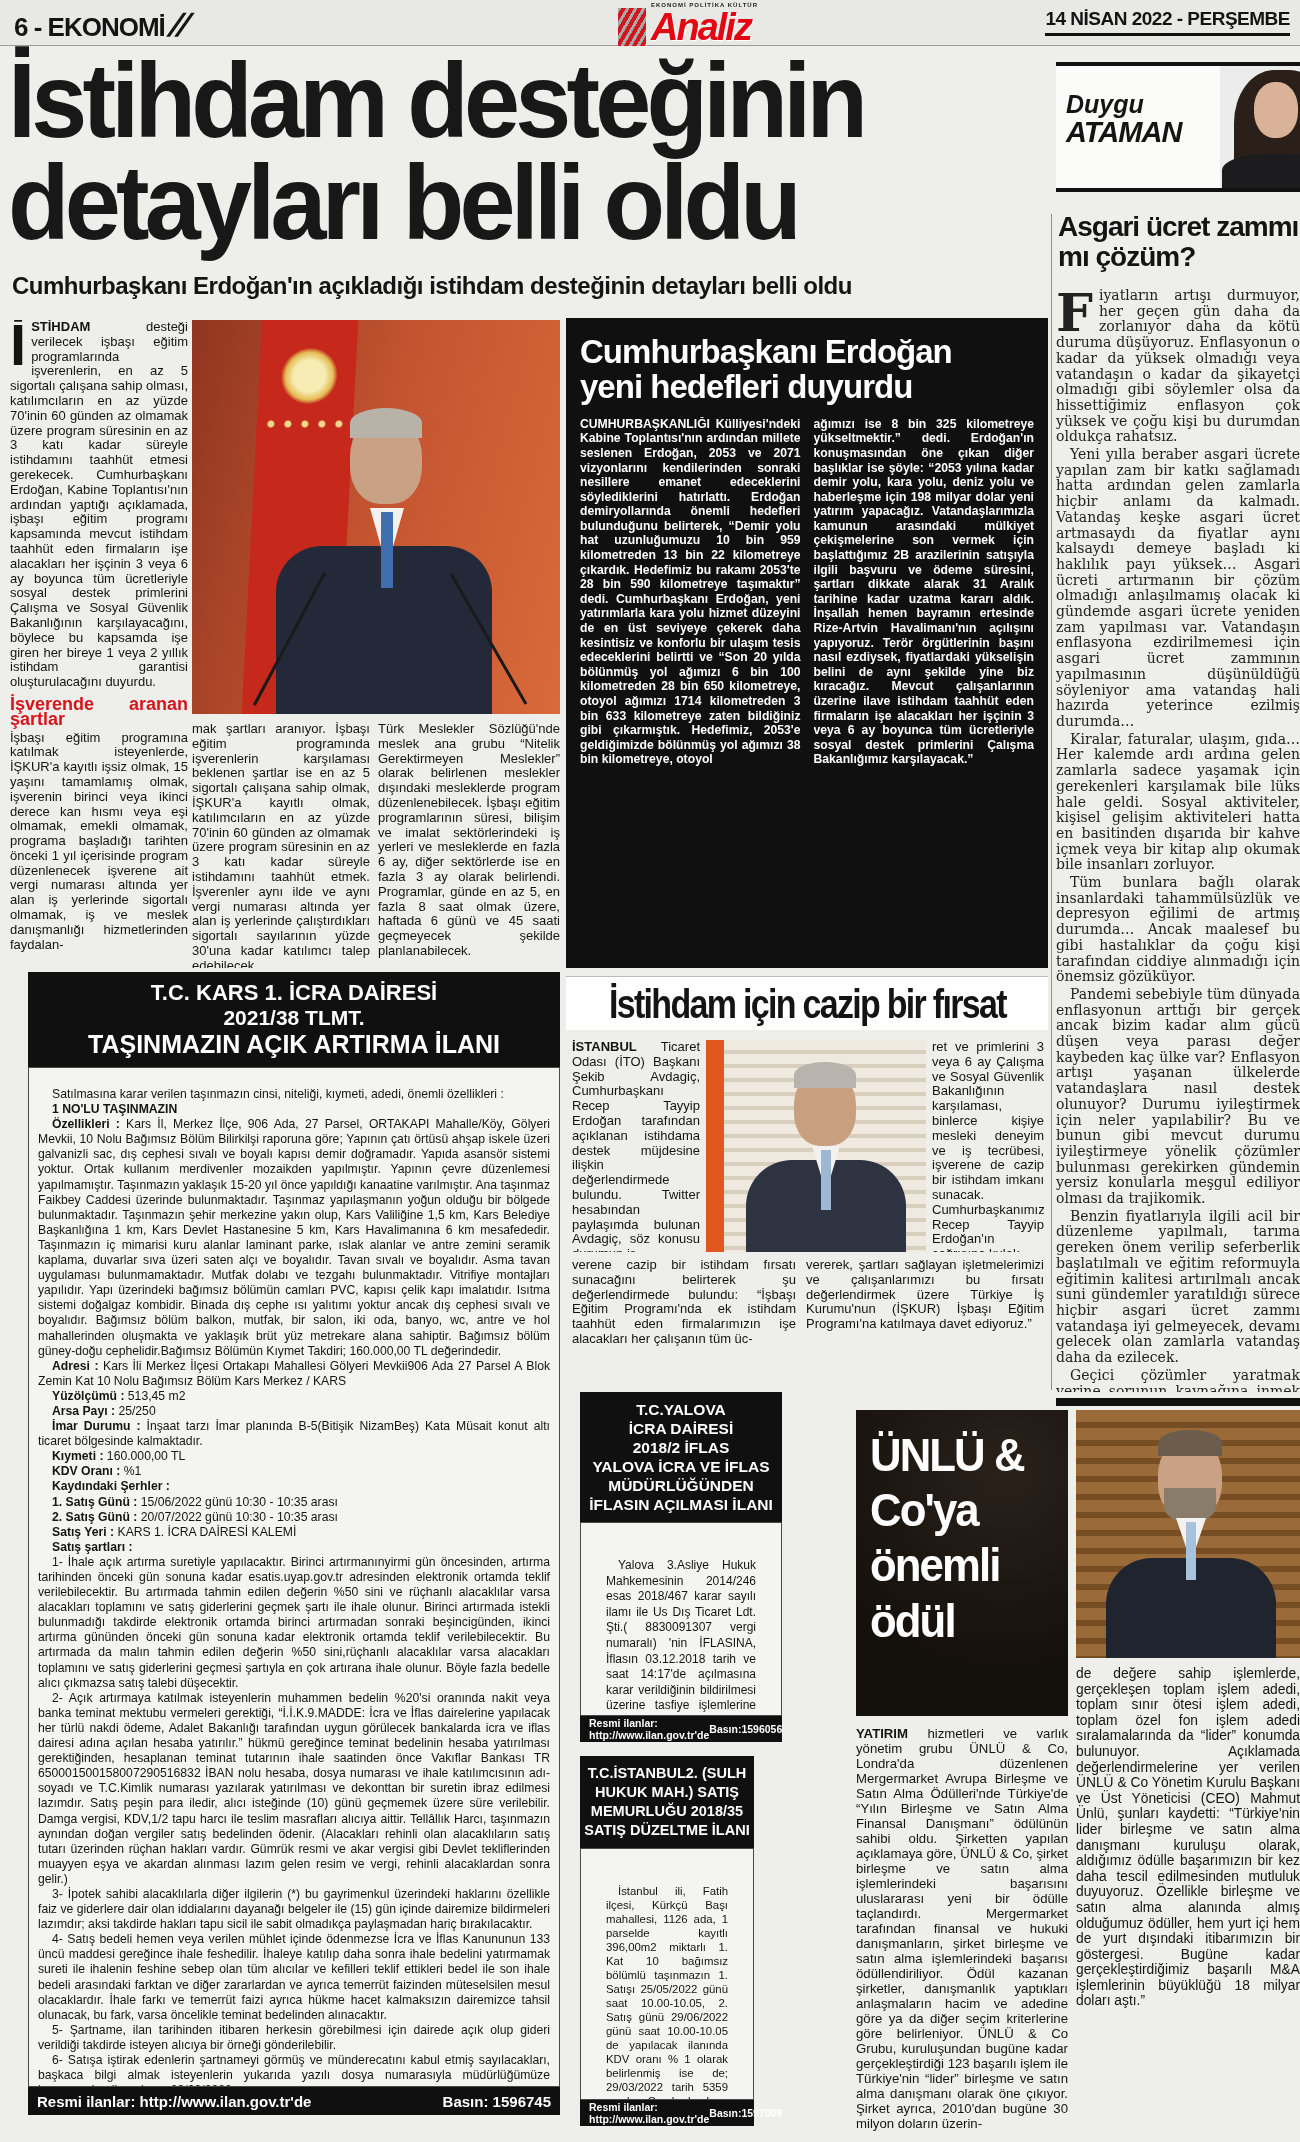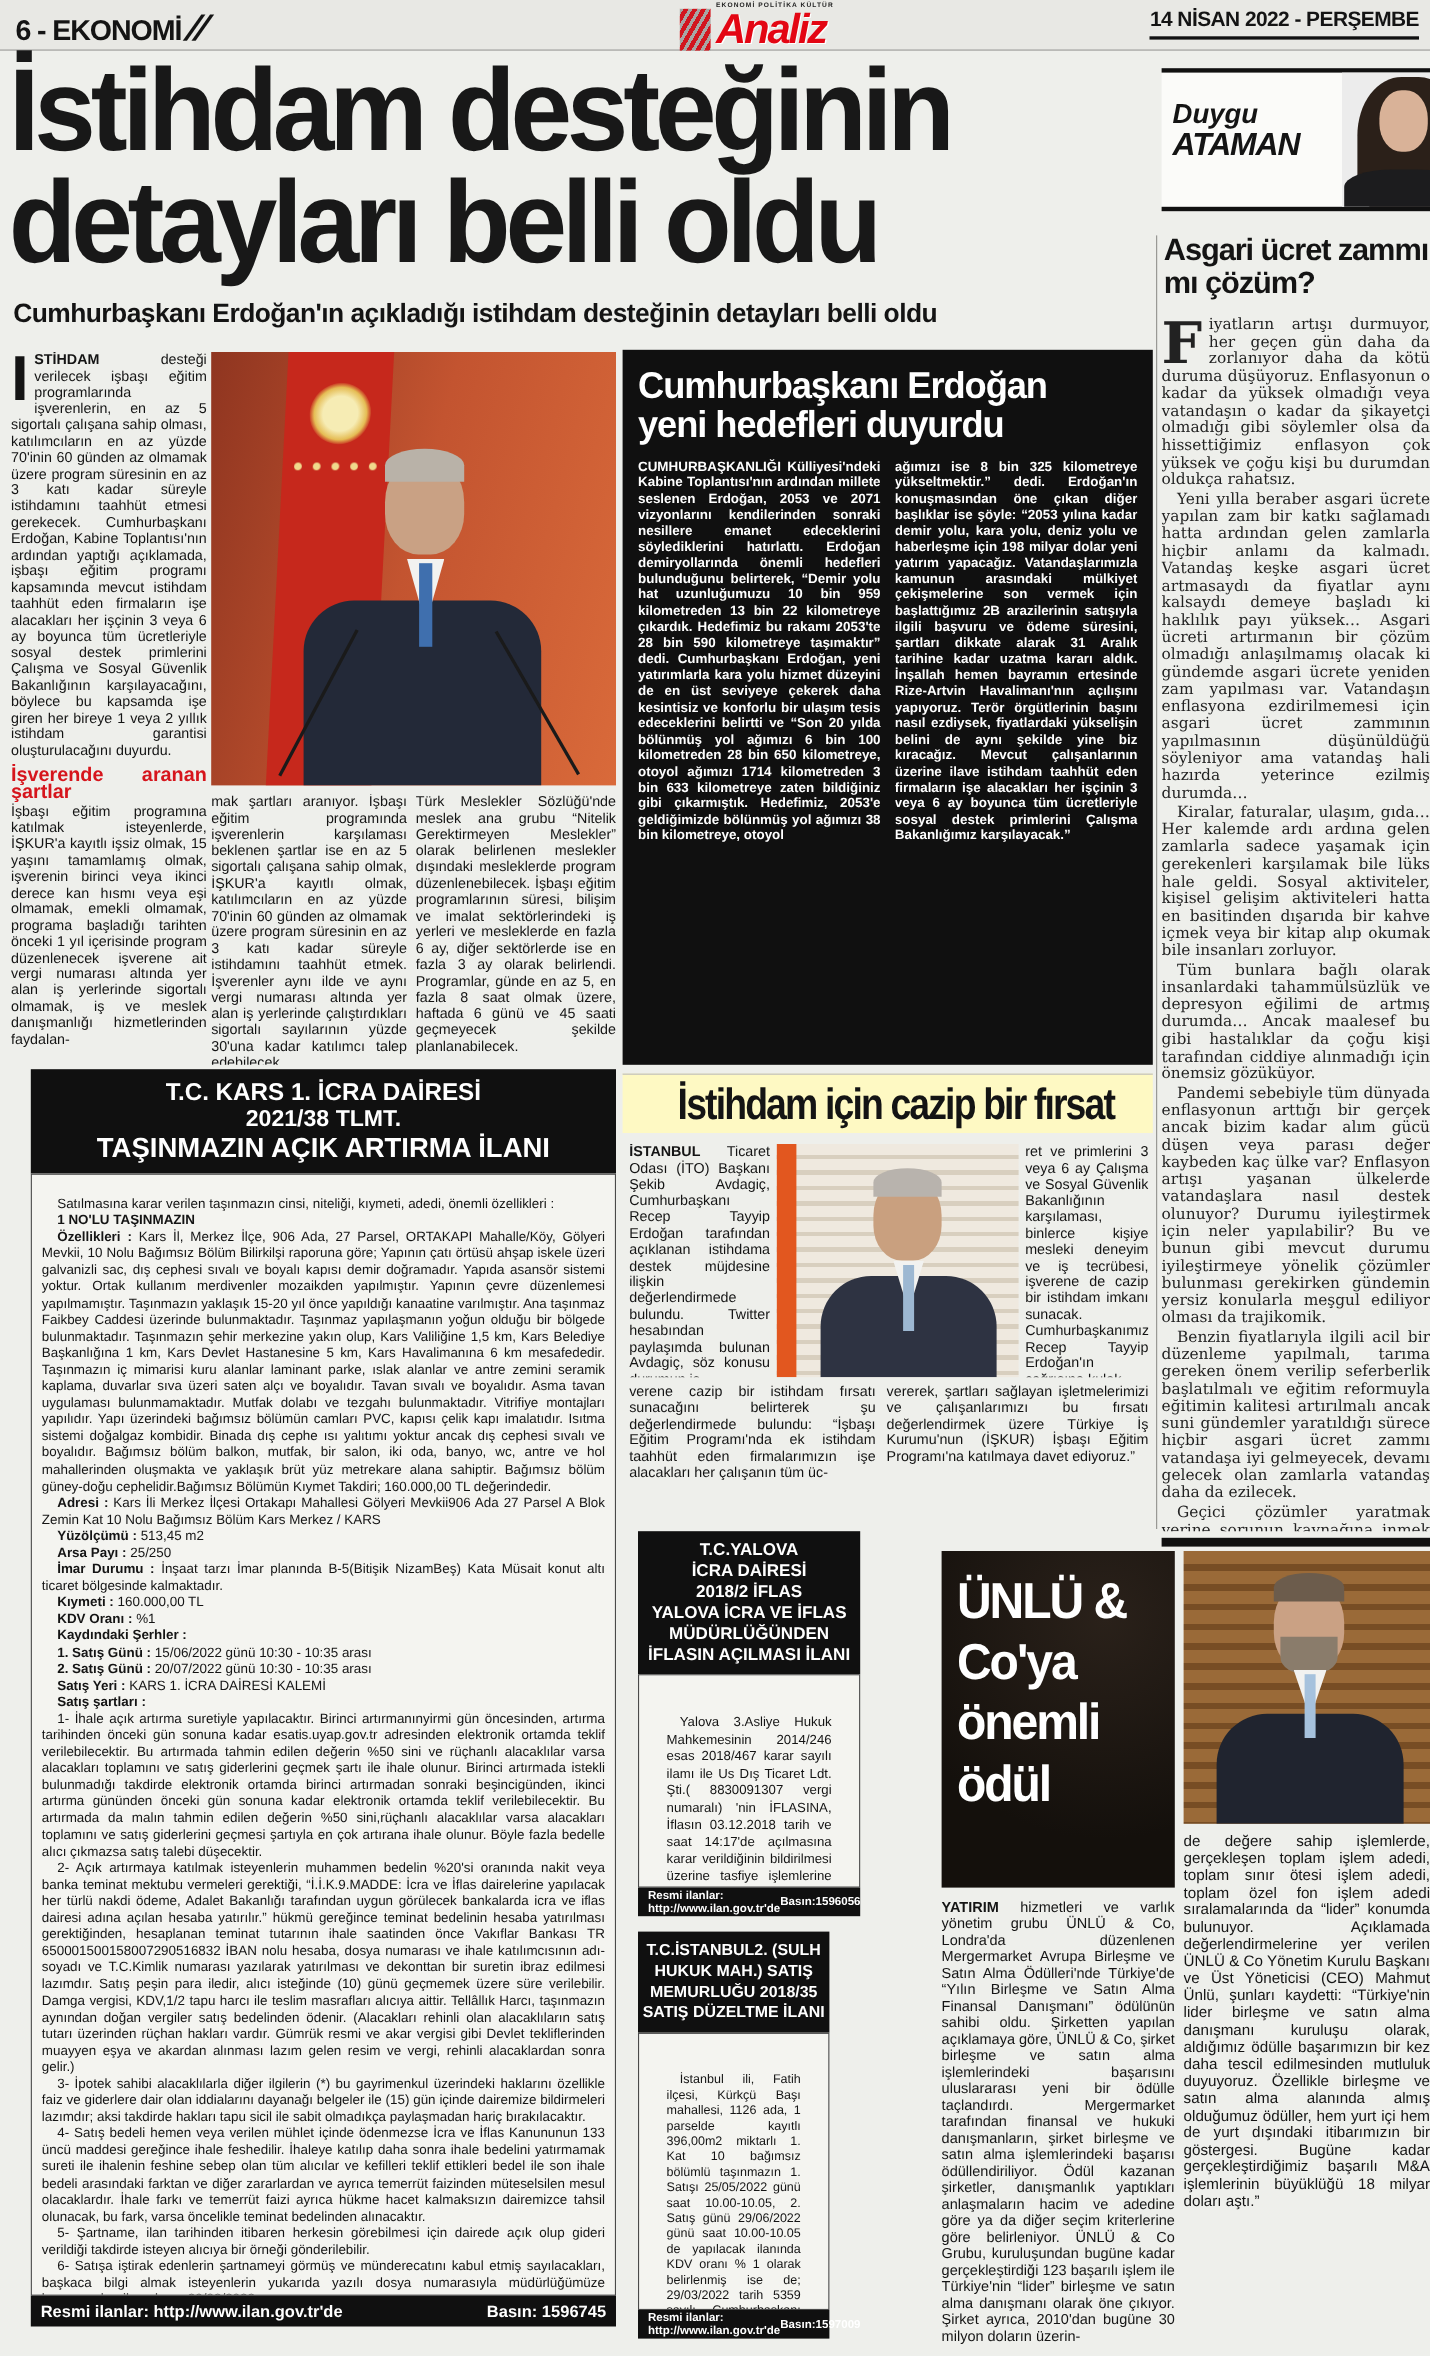--- a/index.html
+++ b/index.html
@@ -66,21 +66,21 @@
   .yalova { left:580px; top:1392px; width:202px; }
   .yalova .notice-body { height:194px; font-size:12px; line-height:15.6px; }
   .istanbul { left:580px; top:1756px; width:174px; }
   .istanbul .notice-header div { font-size:14.5px; }
   .istanbul .notice-body { height:252px; font-size:11.4px; line-height:14px; }
   .smallnotice .notice-band { height:26px; font-size:10.5px; }
   .notice-body p { margin:16px; text-indent:12px; }
 
   
   .firsat { left:566px; top:976px; width:482px; height:412px; }
-  .firsat-title { position:absolute; left:0; top:0; width:482px; height:54px; background:#fef9c3; border-top:1px solid #bbb; text-align:right; font-size:40px; font-weight:800; letter-spacing:-2px; line-height:54px; transform-origin:center; white-space:nowrap; }
+  .firsat-title { position:absolute; left:0; top:0; width:482px; height:54px; background:#ffffff; border-top:1px solid #bbb; text-align:center; font-size:40px; font-weight:800; letter-spacing:-2px; line-height:54px; transform-origin:center; white-space:nowrap; }
   .firsat-title span { display:inline-block; transform:scaleX(0.85); }
   .fcolA { position:absolute; left:6px; top:64px; width:128px; height:212px; overflow:hidden; }
   .fcolB { position:absolute; left:366px; top:64px; width:112px; height:212px; overflow:hidden; }
   .fcolC { position:absolute; left:6px; top:282px; width:224px; height:124px; overflow:hidden; }
   .fcolD { position:absolute; left:240px; top:282px; width:238px; height:124px; overflow:hidden; }
   .ito-photo { position:absolute; left:140px; top:64px; width:220px; height:212px; background:repeating-linear-gradient(180deg,#efe9df 0 10px,#d8cfbf 10px 14px); }
   .ito-band { position:absolute; left:0; top:0; width:18px; height:100%; background:#e2571f; }
 
   
   .author-box { left:1056px; top:62px; width:276px; height:130px; background:#fbfbf9; border-top:4px solid #111; border-bottom:4px solid #111; display:flex;font-style:italic; }

